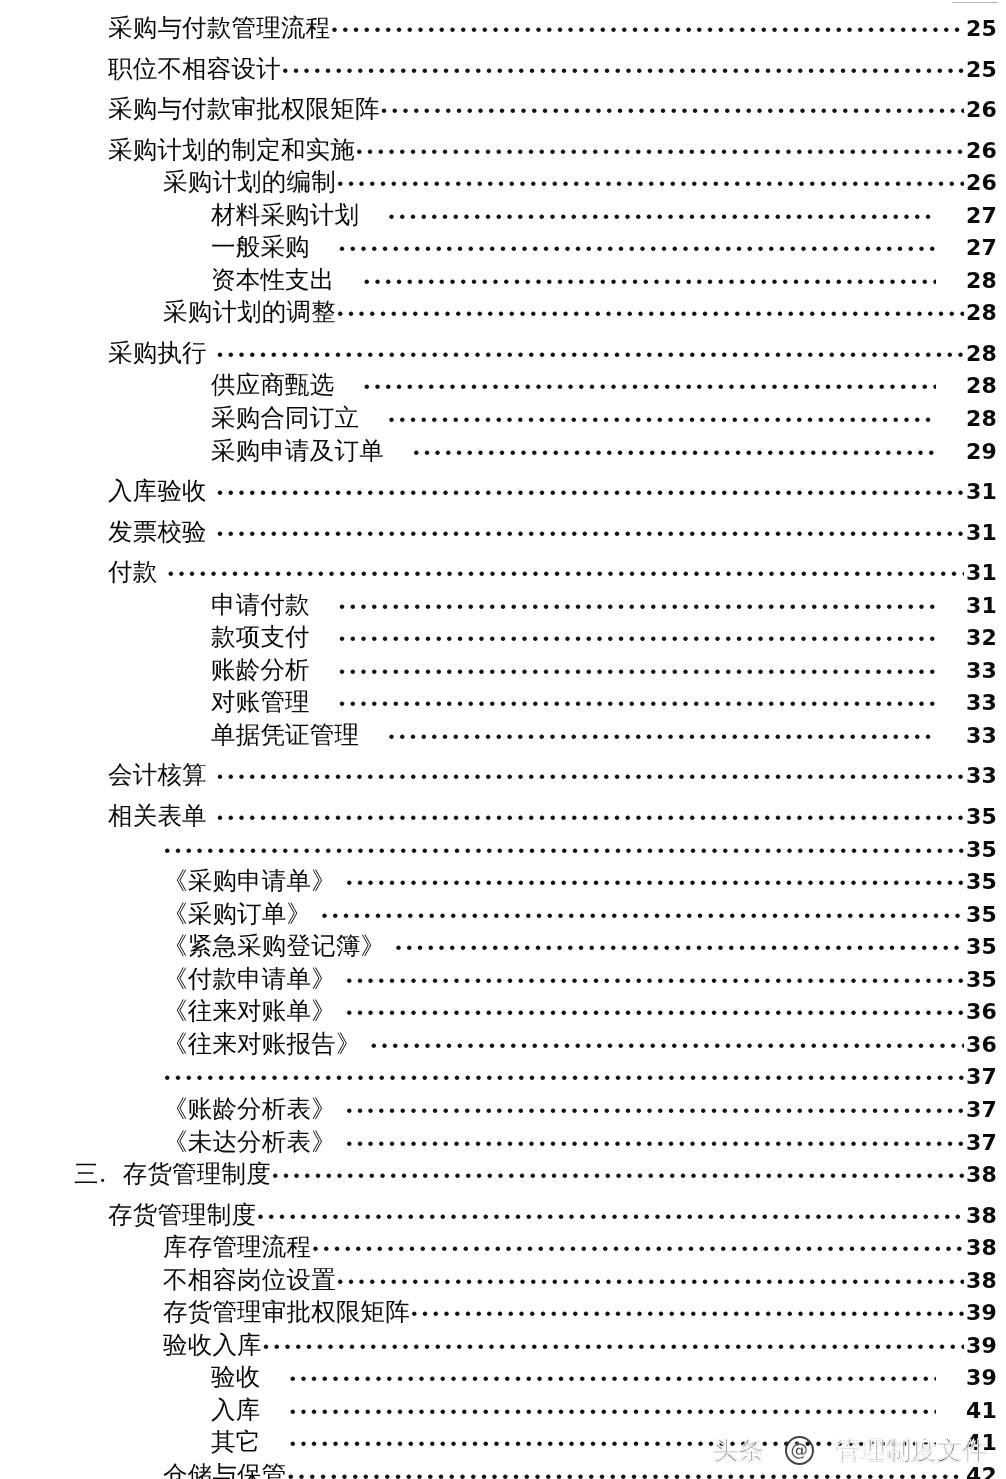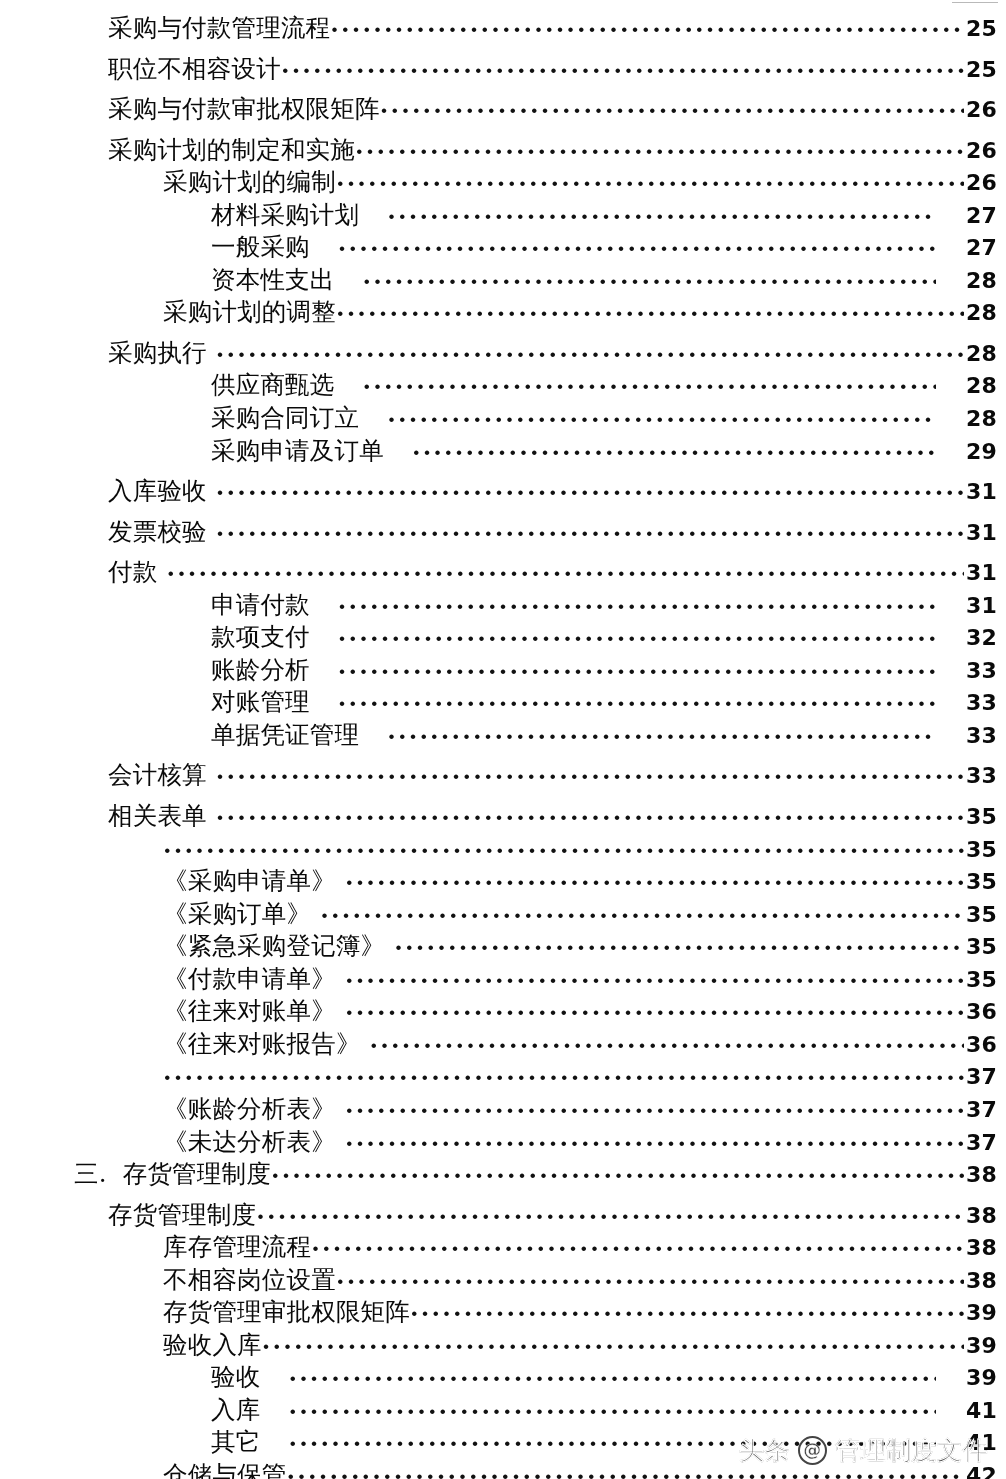--- a/index.html
+++ b/index.html
@@ -102,21 +102,21 @@
     min-width: 32px;
   }
 
   
   .watermark {
     position: absolute;
     right: 18px;
     bottom: 12px;
     display: flex;
     align-items: center;
-    gap: 8px;
+    gap: 21px;
     font-family: "DejaVu Sans", "Liberation Sans", sans-serif;
     font-size: 25px;
     font-weight: 700;
     color: #2b2b2b;
     opacity: 0.88;
     letter-spacing: 0.5px;
     pointer-events: none;
     -webkit-text-stroke: 0.4px #ffffff;
   }
   .watermark .wm-at {

